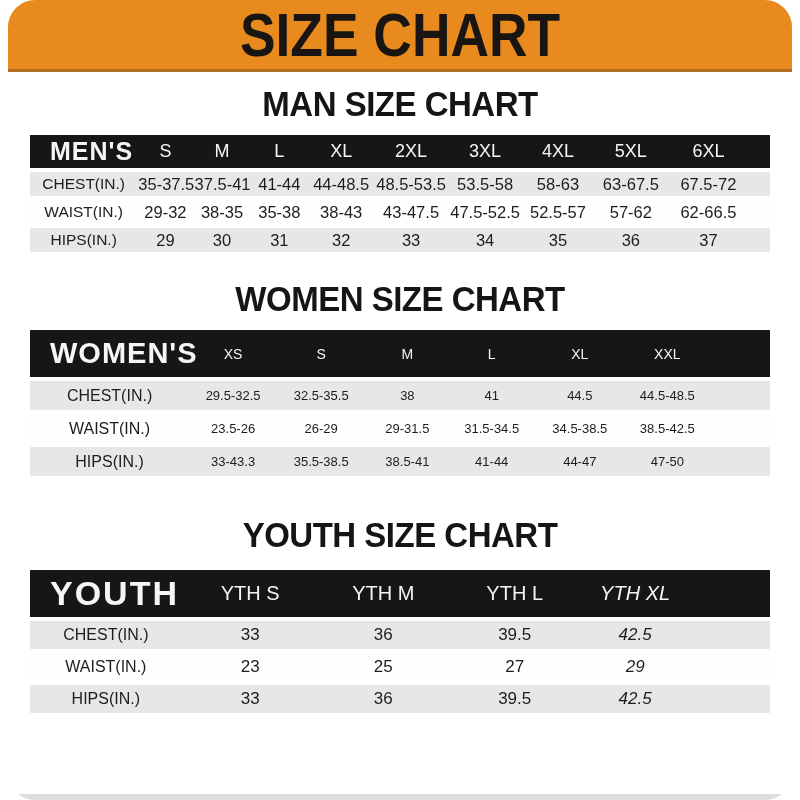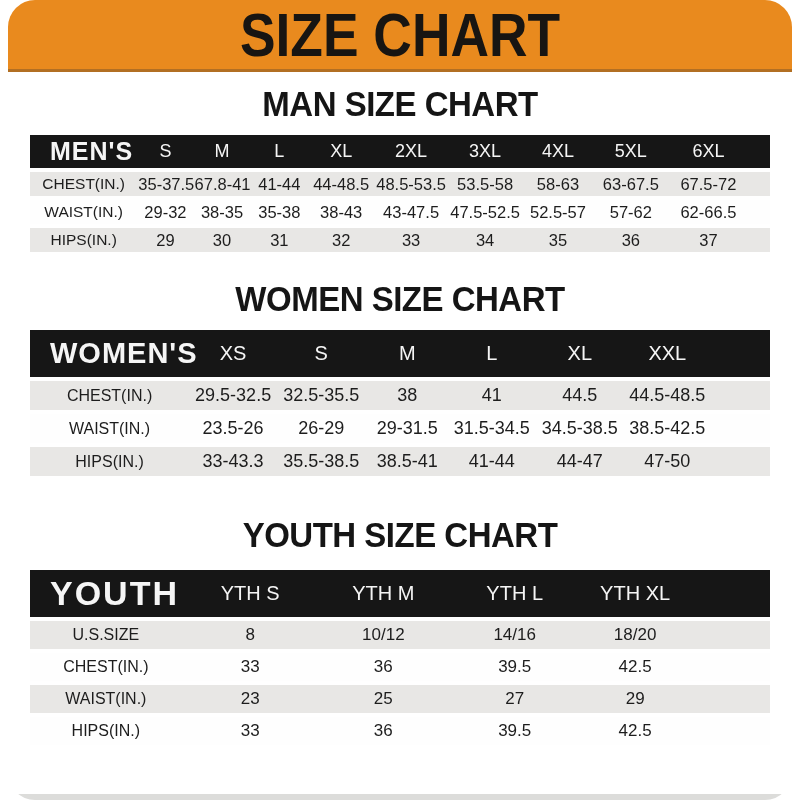--- a/index.html
+++ b/index.html
@@ -80,33 +80,33 @@
   .size-table tbody tr:nth-child(even) td { background: #fefefe; }
 
   
   .men-table th { height: 31px; font-size: 18px; }
   .men-table th.corner { font-size: 25px; }
   .men-table td { height: 22px; font-size: 16.5px; }
   .men-table td.rowlabel { font-size: 15.5px; }
   .men-table th:last-child, .men-table td:last-child { padding-right: 22px; }
 
   
-  .women-table th { height: 45px; font-size: 20px; }
+  .women-table th { height: 45px; font-size: 14px; }
   .women-table th.corner { font-size: 29px; }
-  .women-table td { height: 27px; font-size: 18px; }
+  .women-table td { height: 27px; font-size: 13px; }
   .women-table td.rowlabel { font-size: 16px; }
   .women-table th:last-child, .women-table td:last-child { padding-right: 62px; }
 
   
   .youth-table { margin-top: 12px; }
   .youth-table th { height: 45px; font-size: 20px; }
   .youth-table th.corner { font-size: 34px; letter-spacing: 2px; }
   .youth-table td { height: 26px; font-size: 17px; }
   .youth-table td.rowlabel { font-size: 16px; }
-  .youth-table th:last-child, .youth-table td:last-child { padding-right: 82px; }
+  .youth-table th:last-child, .youth-table td:last-child { padding-right: 82px; font-style: italic; }
 
   
   .footer-note {
     margin-top: 18px;
     padding-left: 30px;
   }
   .footer-line {
     display: inline-block;
     transform: scaleX(0.8);
     transform-origin: left center;
@@ -158,21 +158,21 @@
             <th>3XL</th>
             <th>4XL</th>
             <th>5XL</th>
             <th>6XL</th>
           </tr>
         </thead>
         <tbody>
           <tr>
             <td class="rowlabel">CHEST(IN.)</td>
             <td>35-37.5</td>
-            <td>67.8-41</td>
+            <td>37.5-41</td>
             <td>41-44</td>
             <td>44-48.5</td>
             <td>48.5-53.5</td>
             <td>53.5-58</td>
             <td>58-63</td>
             <td>63-67.5</td>
             <td>67.5-72</td>
           </tr>
           <tr>
             <td class="rowlabel">WAIST(IN.)</td>
@@ -271,27 +271,20 @@
           <tr>
             <th class="corner">YOUTH</th>
             <th>YTH S</th>
             <th>YTH M</th>
             <th>YTH L</th>
             <th>YTH XL</th>
           </tr>
         </thead>
         <tbody>
           <tr>
-            <td class="rowlabel">U.S.SIZE</td>
-            <td>8</td>
-            <td>10/12</td>
-            <td>14/16</td>
-            <td>18/20</td>
-          </tr>
-          <tr>
             <td class="rowlabel">CHEST(IN.)</td>
             <td>33</td>
             <td>36</td>
             <td>39.5</td>
             <td>42.5</td>
           </tr>
           <tr>
             <td class="rowlabel">WAIST(IN.)</td>
             <td>23</td>
             <td>25</td>

